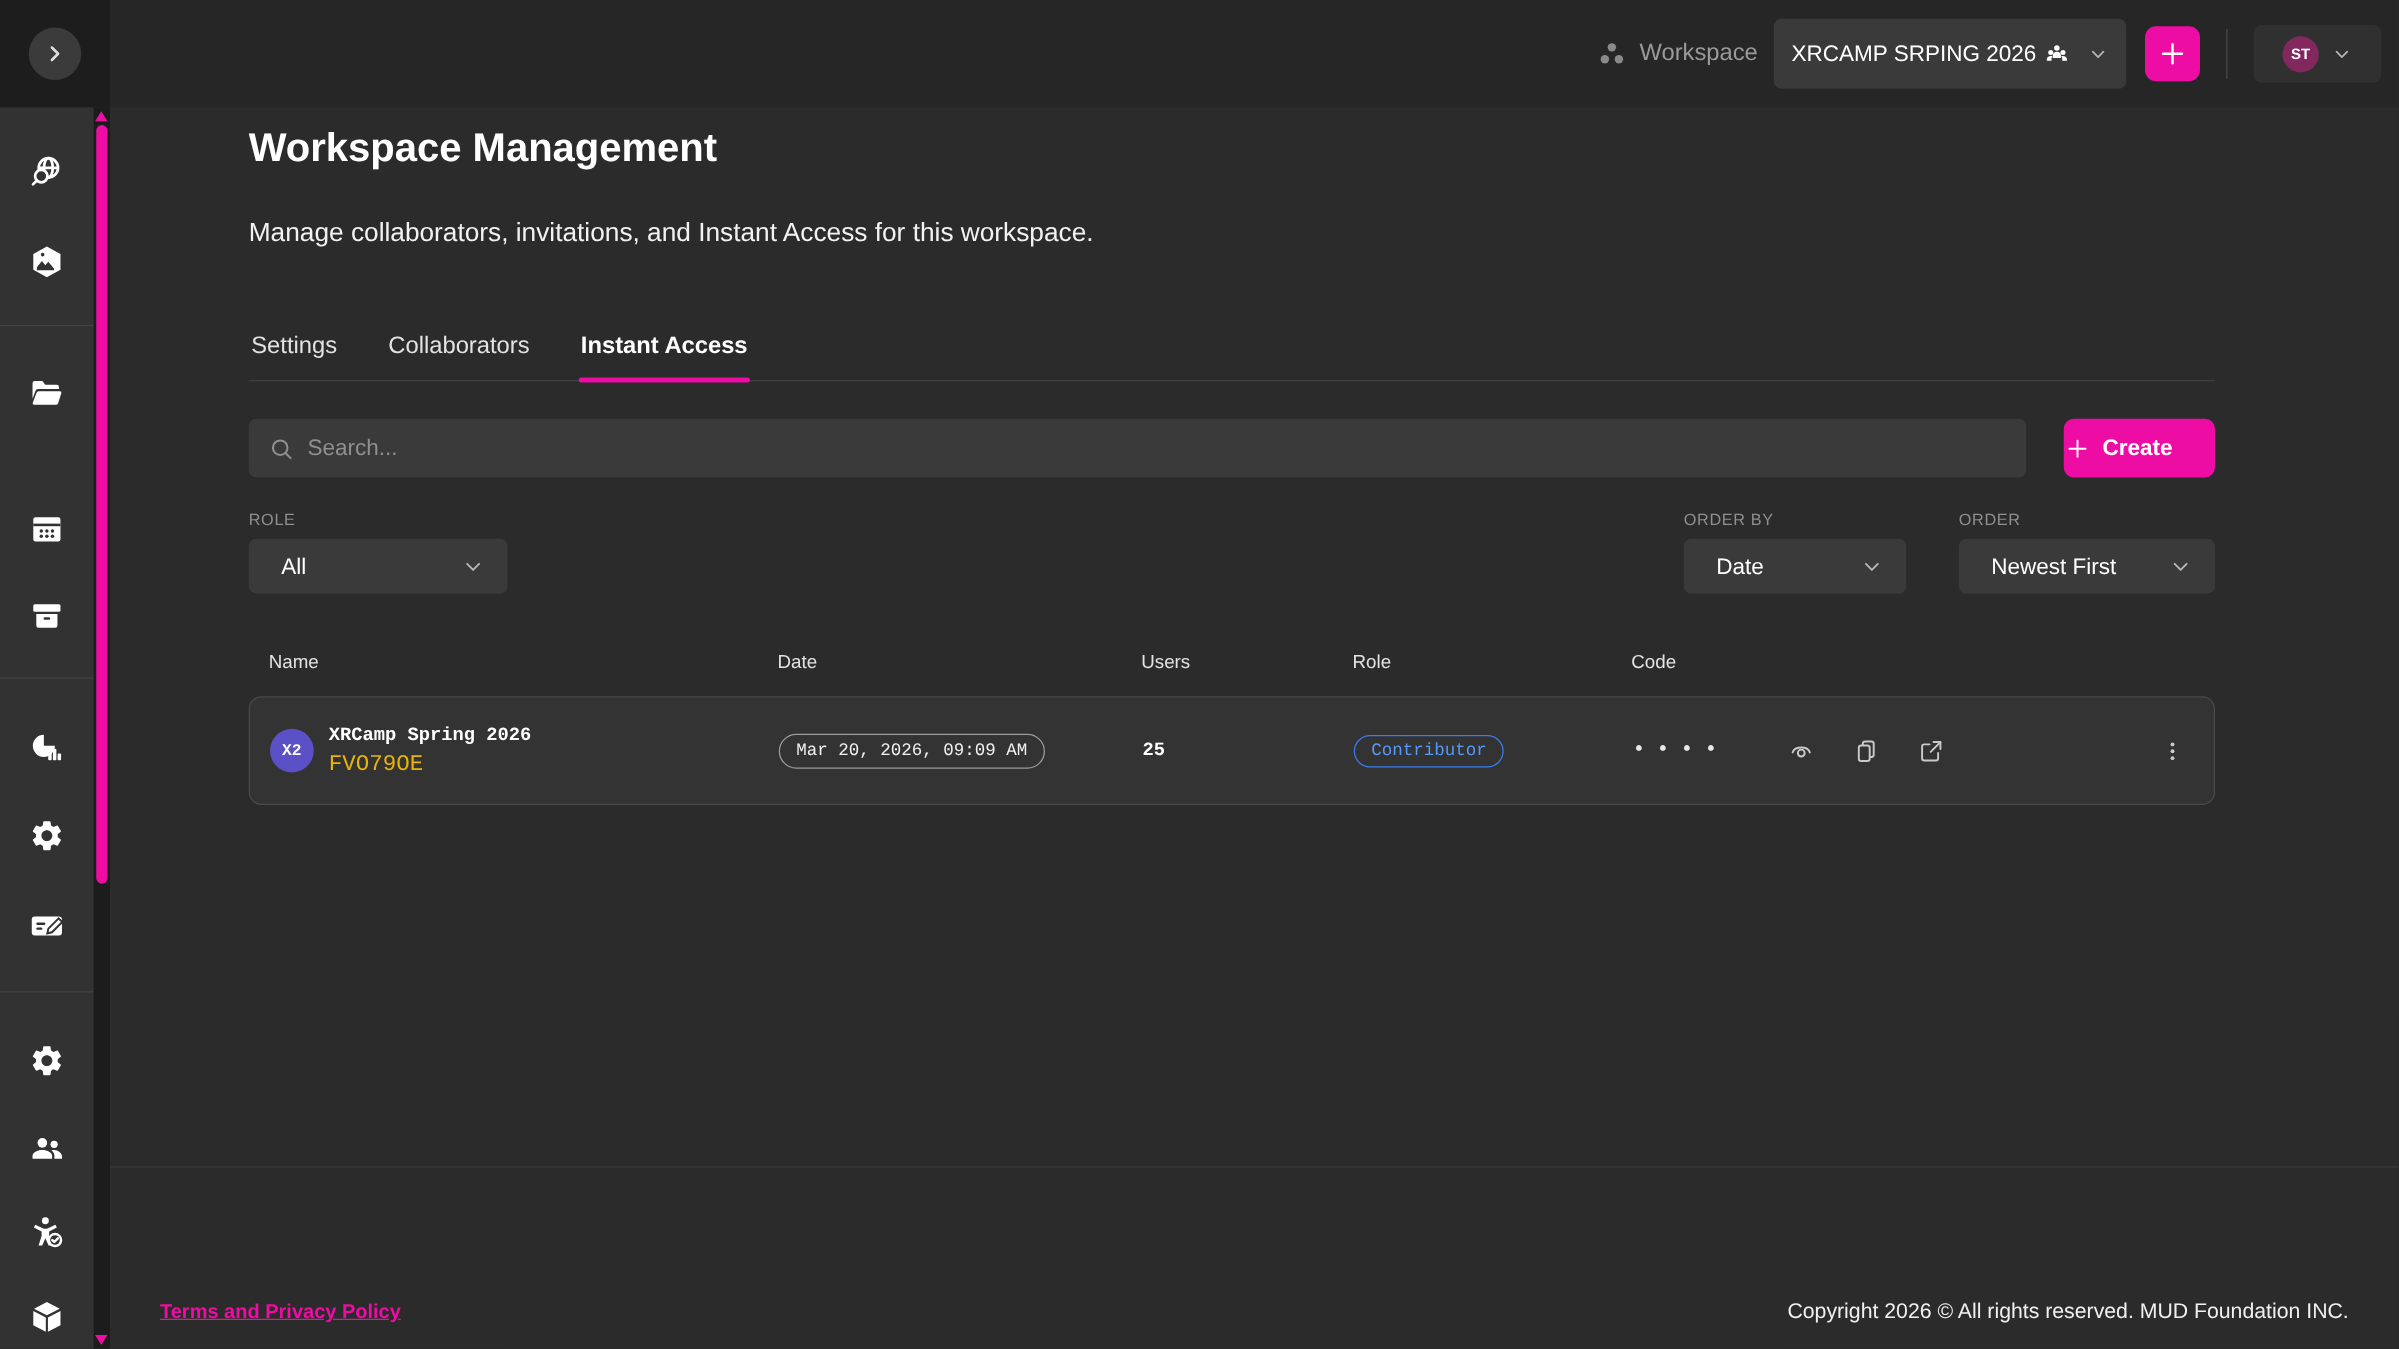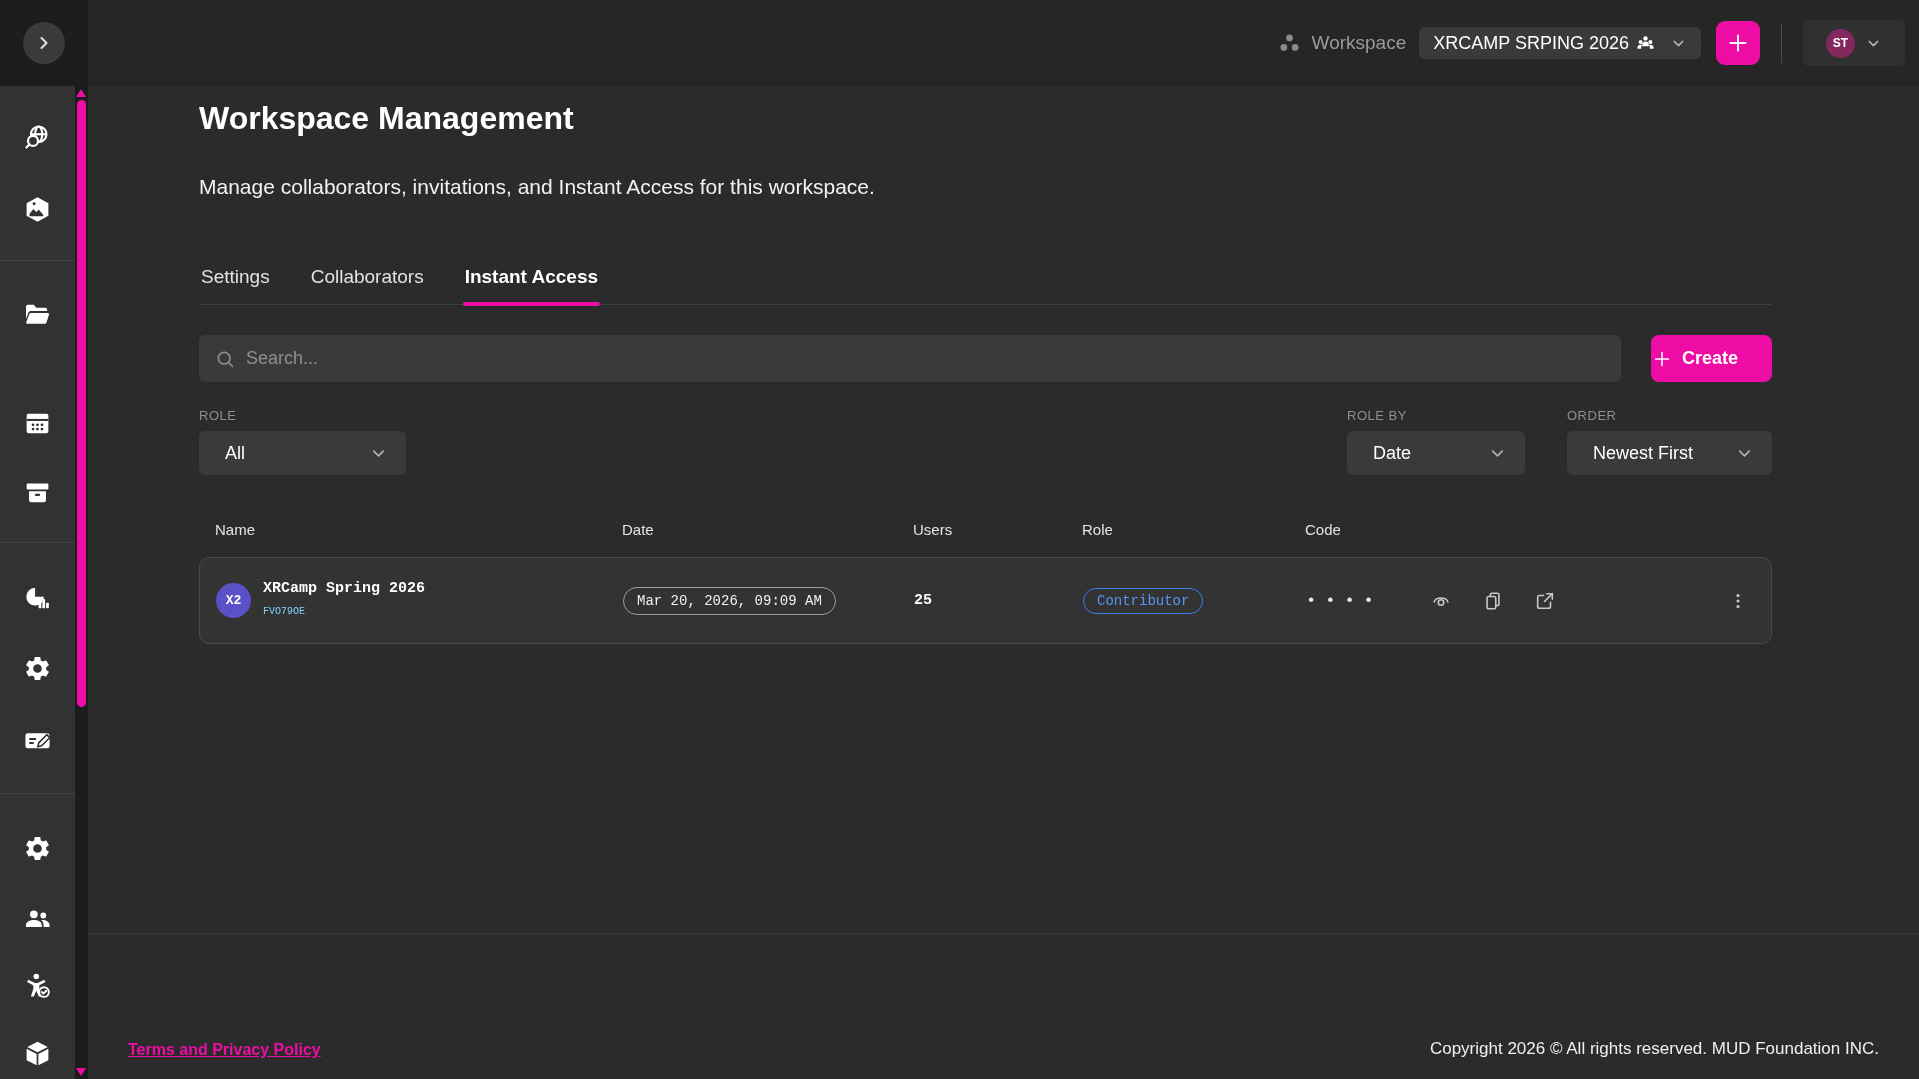--- a/index.html
+++ b/index.html
@@ -16,21 +16,21 @@
   html,body{width:1919px;height:1079px;overflow:hidden;}
   body{font-family:"Liberation Sans",sans-serif;background:var(--page-bg);color:#fff;}
   .app{width:1919px;height:1079px;display:flex;flex-direction:column;}
 
   
   .topbar{height:86px;background:var(--topbar-bg);display:flex;align-items:center;flex:0 0 86px;}
   .topbar-left{width:88px;height:86px;background:#1d1d1d;flex:0 0 88px;display:flex;align-items:center;justify-content:center;}
   .collapse-btn{width:42px;height:42px;border-radius:50%;background:#3b3b3b;border:none;display:flex;align-items:center;justify-content:center;color:#e0e0e0;cursor:pointer;}
   .topbar-right{flex:1;display:flex;align-items:center;justify-content:flex-end;padding-right:14px;}
   .ws-indicator{display:flex;align-items:center;gap:9px;color:#9a9a9a;font-size:19px;margin-right:13px;}
-  .ws-select{height:32px;background:var(--field-bg);border-radius:6px;display:flex;align-items:center;padding:0 14px;gap:6px;cursor:pointer;margin-right:15px;}
+  .ws-select{height:56px;background:var(--field-bg);border-radius:6px;display:flex;align-items:center;padding:0 14px;gap:6px;cursor:pointer;margin-right:15px;}
   .ws-select .ws-name{font-size:18px;color:#fff;white-space:nowrap;}
   .ws-select .chev{color:#b5b5b5;margin-left:8px;display:flex;}
   .plus-btn{width:44px;height:44px;border:none;border-radius:9px;background:var(--accent);color:#fff;display:flex;align-items:center;justify-content:center;cursor:pointer;}
   .tb-divider{width:1px;height:40px;background:#4a4a4a;margin:0 21px;}
   .account{height:46px;min-width:102px;background:#303030;border-radius:6px;display:flex;align-items:center;justify-content:center;gap:10px;cursor:pointer;padding:0 12px;}
   .st-avatar{width:29px;height:29px;border-radius:50%;background:var(--st-avatar);display:flex;align-items:center;justify-content:center;font-size:12px;font-weight:bold;color:#fff;}
   .account .chev{color:#b5b5b5;display:flex;}
 
   
   .shell{flex:1;display:flex;min-height:0;}
@@ -70,21 +70,21 @@
   .f-order .dropdown{width:205px;}
   .filters-spacer{flex:1;}
   .f-sort{margin-right:42px;}
 
   .thead,.trow{display:grid;grid-template-columns:407px 291px 169px 223px 120px 1fr;align-items:center;padding-left:16px;}
   .thead{margin-top:46px;font-size:15px;color:#e3e3e3;}
   .trow{margin-top:19px;height:87px;background:#333333;border:1px solid #4a4a4a;border-radius:10px;font-family:Liberation Mono, monospace;}
   .name-cell{display:flex;align-items:center;gap:12px;}
   .row-avatar{width:35px;height:35px;border-radius:50%;background:var(--avatar-indigo);display:flex;align-items:center;justify-content:center;font-size:13px;font-weight:bold;color:#fff;flex:0 0 35px;}
   .row-name{font-size:15px;font-weight:bold;color:#fff;line-height:20px;}
-  .row-code{font-size:10px;color:#7dd3fc;line-height:20px;margin-top:3px;}
+  .row-code{font-size:18px;color:#eab308;line-height:20px;margin-top:3px;}
   .date-chip{display:inline-block;border:1px solid #9c9c9c;border-radius:15px;padding:5px 13px;font-size:14px;color:#f0f0f0;}
   .users-val{font-size:15px;font-weight:bold;color:#fff;}
   .role-badge{display:inline-block;border:1px solid #3b7ef0;border-radius:14px;padding:4px 13px;font-size:14px;color:var(--badge-blue);}
   .code-masked{font-size:17px;color:#e8e8e8;letter-spacing:9px;}
   .actions-cell{display:flex;align-items:center;justify-content:space-between;padding-right:18px;}
   .action-icons{display:flex;align-items:center;gap:22px;}
   .icon-btn{background:none;border:none;color:#c9c9c9;display:flex;align-items:center;justify-content:center;cursor:pointer;padding:4px;}
   .icon-btn svg{width:22px;height:22px;}
 
   .spacer{flex:1;}
@@ -325,21 +325,21 @@
               <span class="val">All</span>
               <span class="chev">
                 <svg viewBox="0 0 24 24" width="19" height="19" fill="none" stroke="currentColor" stroke-width="2" stroke-linecap="round" stroke-linejoin="round">
                     <polyline points="6 9 12 15 18 9"></polyline>
                   </svg>
               </span>
             </div>
           </div>
           <div class="filters-spacer"></div>
           <div class="f-sort">
-            <div class="filter-label">ROLE BY</div>
+            <div class="filter-label">ORDER BY</div>
             <div class="dropdown">
               <span class="val">Date</span>
               <span class="chev">
                 <svg viewBox="0 0 24 24" width="19" height="19" fill="none" stroke="currentColor" stroke-width="2" stroke-linecap="round" stroke-linejoin="round">
                     <polyline points="6 9 12 15 18 9"></polyline>
                   </svg>
               </span>
             </div>
           </div>
           <div class="f-order">

